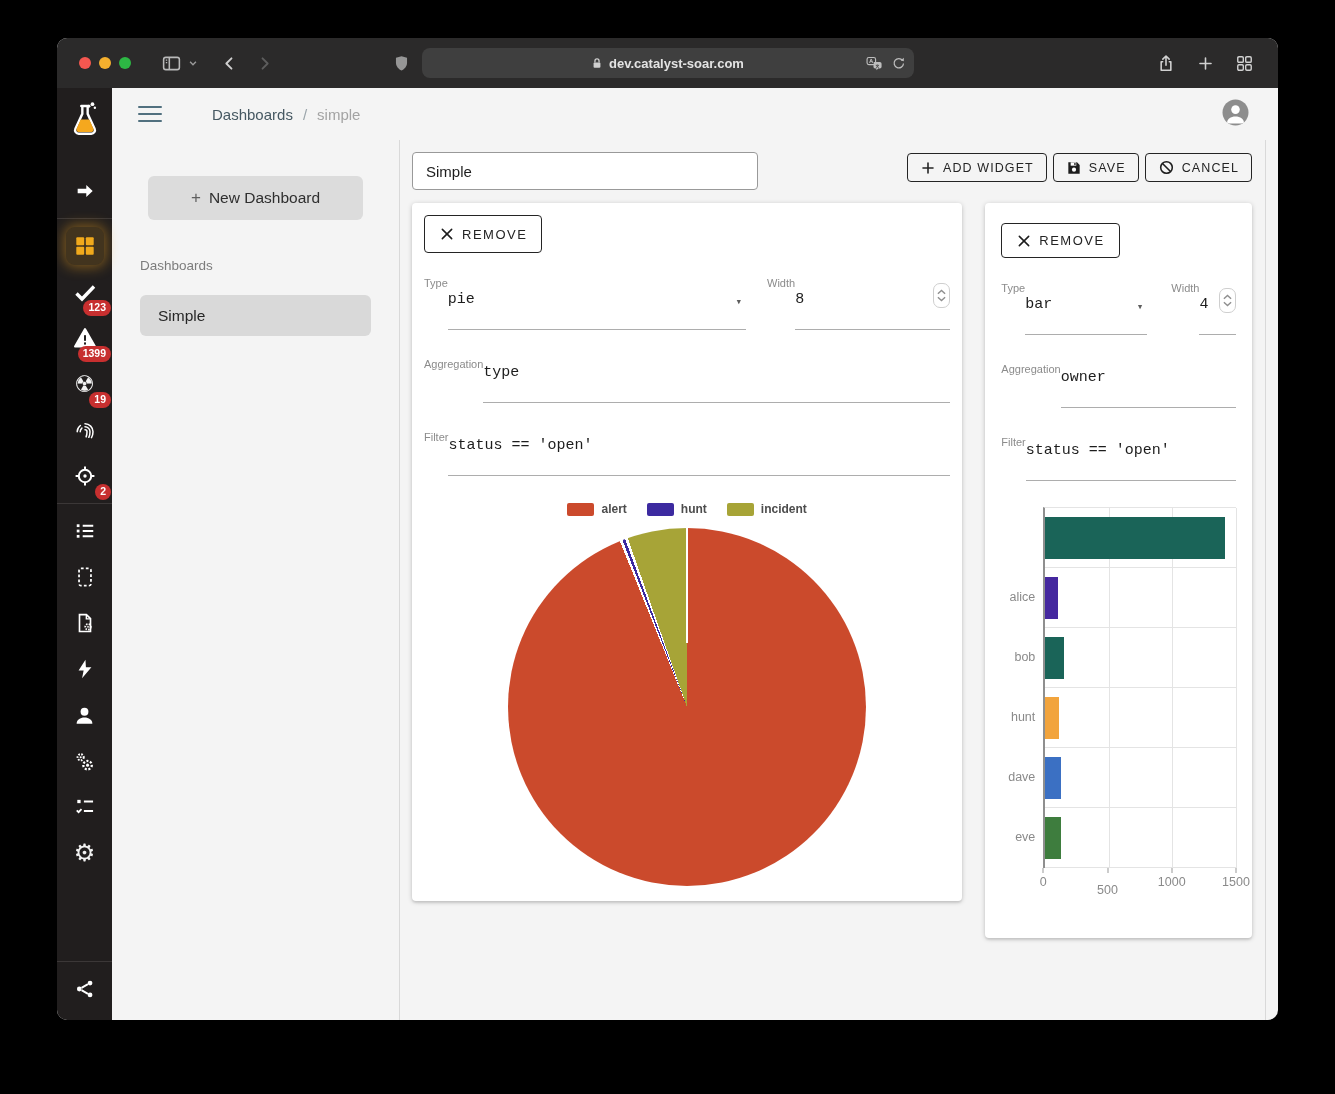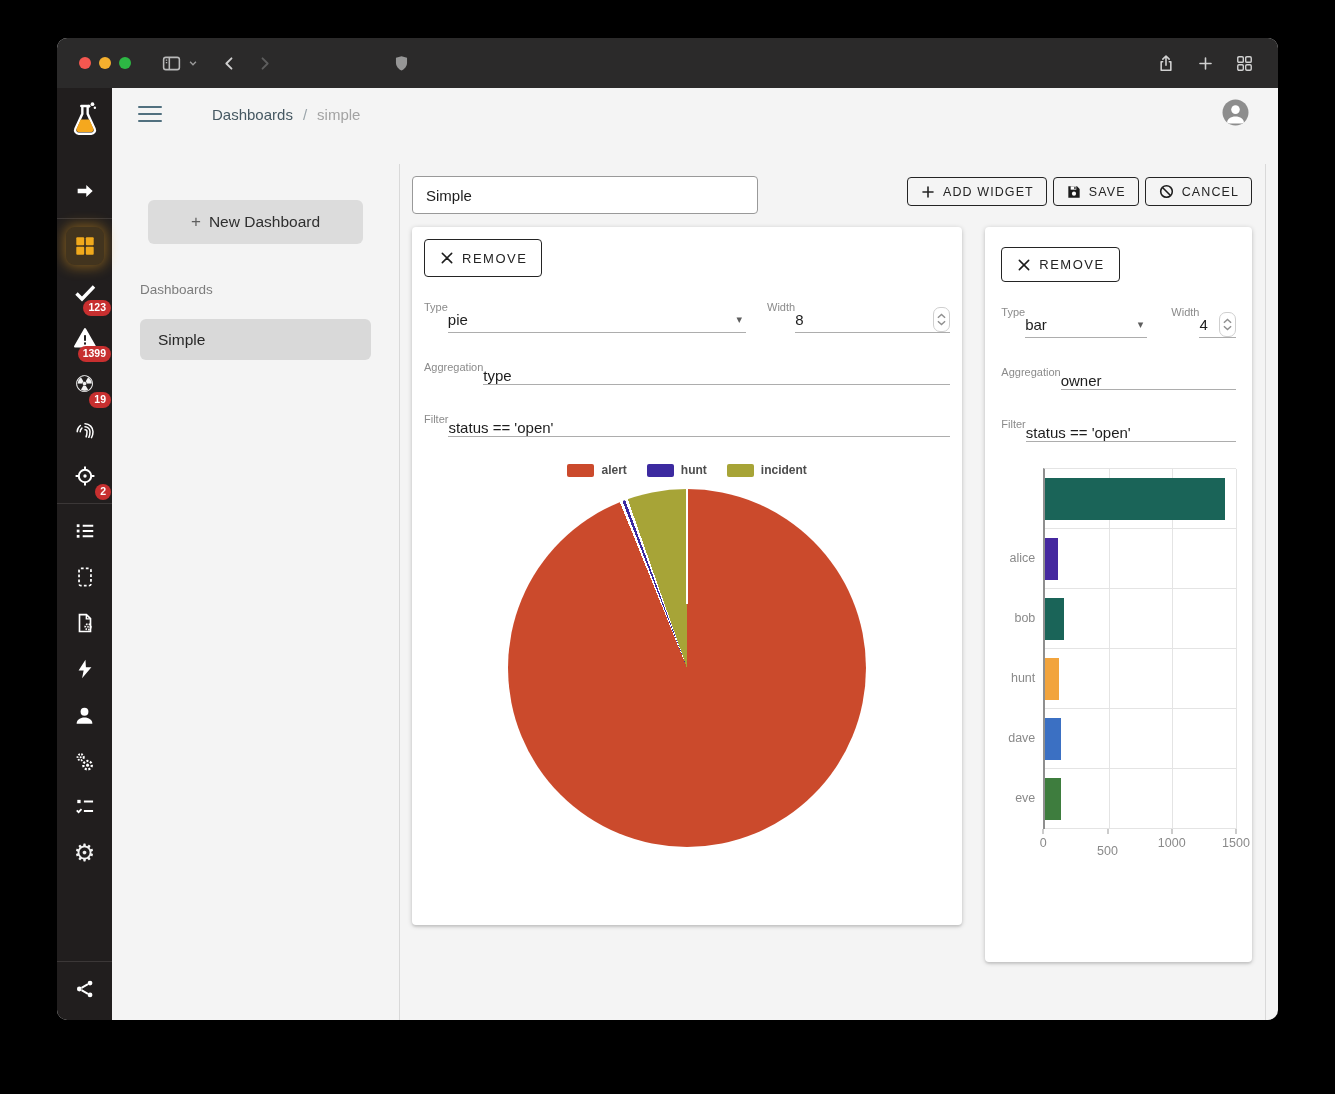--- a/index.html
+++ b/index.html
@@ -33,21 +33,21 @@
   .rail-logo { height:52px; margin-top:6px; }
   .rail-divider { width:55px; height:1px; background:#3b3737; flex:0 0 1px; margin:4px 0; }
   .glow { width:38px; height:38px; display:flex; align-items:center; justify-content:center;
     background:rgba(243,166,30,.16); border-radius:9px; box-shadow:0 0 13px 2px rgba(243,166,30,.45); }
   .badge { position:absolute; right:1px; bottom:-1px; background:#c72f2f; color:#fff;
     font-size:10.5px; font-weight:600; line-height:1.25; border-radius:9px; padding:1.5px 5px; }
   .rail-bottom { margin-top:auto; width:100%; display:flex; flex-direction:column; align-items:center; padding-bottom:8px; }
   .radiation-glyph { font-size:23px; line-height:1; }
   .gear-glyph { font-size:24px; line-height:1; }
   
-  .app-main { flex:1; display:flex; flex-direction:column; min-width:0;gap:24px; }
+  .app-main { flex:1; display:flex; flex-direction:column; min-width:0; }
   .header { flex:0 0 52px; display:flex; align-items:center; }
   .hamburger { margin-left:26px; display:flex; flex-direction:column; gap:4.5px; cursor:pointer; }
   .hamburger span { width:24px; height:2.6px; background:#51707f; border-radius:2px; display:block; }
   .breadcrumb { margin-left:50px; font-size:15px; display:flex; align-items:center; gap:10px; }
   .bc-current-page { color:#465862; }
   .bc-sep { color:#9aa4aa; }
   .bc-leaf { color:#a3a3a3; }
   .avatar { margin-left:auto; margin-right:29px; cursor:pointer; }
   .content { flex:1; display:flex; min-height:0; }
   .left-panel { flex:0 0 288px; border-right:1px solid #d9d9d9; padding:36px 28px 0; }
@@ -76,22 +76,22 @@
   .card-owners { width:267px; height:735px; padding:16px 16px 0; }
   .widget-head-row { display:flex; gap:6px; }
   .widget-title-input { flex:1; min-width:0; }
   .remove-btn { height:38px; padding:0 14px; letter-spacing:1.5px; font-size:13px; }
   .owners-remove { margin-top:4px; height:35px; }
   .field-row { display:flex; margin-top:24px; }
   .card-types .field-row { gap:21px; }
   .card-owners .field-row { gap:24px; }
   .field { display:flex; flexDirection:column; }
   .field-label { font-size:11px; color:#8b8b8b; display:block; }
-  .field-value { font-size:15px; color:#1d1d1d; padding:6px 0 0; border-bottom:1px solid #adadad;
-    display:flex; align-items:center; width:100%; }
+  .field-value { font-size:15px; color:#1d1d1d; padding:6px 0 21px; border-bottom:1px solid #adadad;
+    display:flex; align-items:flex-end; width:100%;font-family:Liberation Mono, monospace; }
   .field-block { margin-top:28px; }
   .select-arrow { margin-left:auto; color:#5e5e5e; font-size:11px; padding-right:4px; }
   .spinner { margin-left:auto; width:17px; height:25px; border:1px solid #cfcfcf; border-radius:7px;
     display:flex; flex-direction:column; align-items:center; justify-content:center; gap:1px; cursor:pointer; }
   .card-types .f-type { width:322px; }
   .card-types .f-width { flex:1; }
   .card-owners .f-type { width:146px; }
   .card-owners .f-width { flex:1; }
   
   .legend { display:flex; justify-content:center; gap:20px; margin-top:26px;font-weight:bold; }
@@ -144,20 +144,45 @@
     <span class="tb-icon" style="margin-left:16px">
       <svg width="19" height="19" viewBox="0 0 24 24" fill="none" stroke="#5d5d5d" stroke-width="2.4" stroke-linecap="round" stroke-linejoin="round">
           <path d="M9.5 5.5 16 12l-6.5 6.5"></path>
         </svg>
     </span>
     <span class="tb-icon" style="position:absolute; left:335px">
       <svg width="19" height="21" viewBox="0 0 24 24">
           <path d="M12 2.8l7 2v5.8c0 5-3.1 8.1-7 10.3-3.9-2.2-7-5.3-7-10.3V4.8z" fill="#969696"></path>
         </svg>
     </span>
+    <div class="urlbar">
+      <span style="display:flex">
+        <svg width="12" height="13" viewBox="0 0 14 15">
+            <rect x="3" y="6.4" width="8" height="6" rx="1.2" fill="#cfcfcf"></rect>
+            <path d="M4.6 6.4V4.6a2.4 2.4 0 0 1 4.8 0v1.8" stroke="#cfcfcf" stroke-width="1.5" fill="none"></path>
+          </svg>
+      </span>
+      <span style="font-weight:600">dev.catalyst-soar.com</span>
+      <div class="url-right">
+        <span style="display:flex">
+          <svg width="17" height="15" viewBox="0 0 24 20">
+            <rect x="1.5" y="1.5" width="12" height="10" rx="2.5" fill="none" stroke="#bdbdbd" stroke-width="1.6"></rect>
+            <path d="M5 9.2 7.3 3.6 9.6 9.2M5.9 7.4h2.9" stroke="#bdbdbd" stroke-width="1.3" fill="none"></path>
+            <path d="M11 8h8.5a2.5 2.5 0 0 1 2.5 2.5v4a2.5 2.5 0 0 1-2.5 2.5h-2.2l-2.6 2.5V17H13a2.5 2.5 0 0 1-2.5-2.5z" fill="#bdbdbd"></path>
+            <path d="M13.8 12.6h4.6M16.1 11.4v1.2M17.6 12.7c-.7 1.8-2.2 3-3.7 3.7M14.7 12.7c.7 1.8 2.1 3 3.6 3.7" stroke="#3f3f3f" stroke-width="1" fill="none"></path>
+          </svg>
+        </span>
+        <span style="display:flex">
+          <svg width="15" height="15" viewBox="0 0 24 24" fill="none">
+              <path d="M18.5 7A7.5 7.5 0 1 0 20 12" stroke="#bdbdbd" stroke-width="2"></path>
+              <path d="M20.5 2.8v5.4l-5-1.2z" fill="#bdbdbd"></path>
+            </svg>
+        </span>
+      </div>
+    </div>
     <div class="tb-right">
       <span style="display:flex">
         <svg width="20" height="21" viewBox="0 0 24 24" fill="none" stroke="#d0d0d0" stroke-width="1.9" stroke-linecap="round" stroke-linejoin="round">
           <path d="M8.2 6.8 12 3l3.8 3.8M12 3.3V14"></path>
             <path d="M8 9.8H6.2V20h11.6V9.8H16"></path>
         </svg>
       </span>
       <span style="display:flex">
         <svg width="19" height="19" viewBox="0 0 24 24" stroke="#d0d0d0" stroke-width="2" stroke-linecap="round">
             <path d="M12 5v14M5 12h14"></path>

